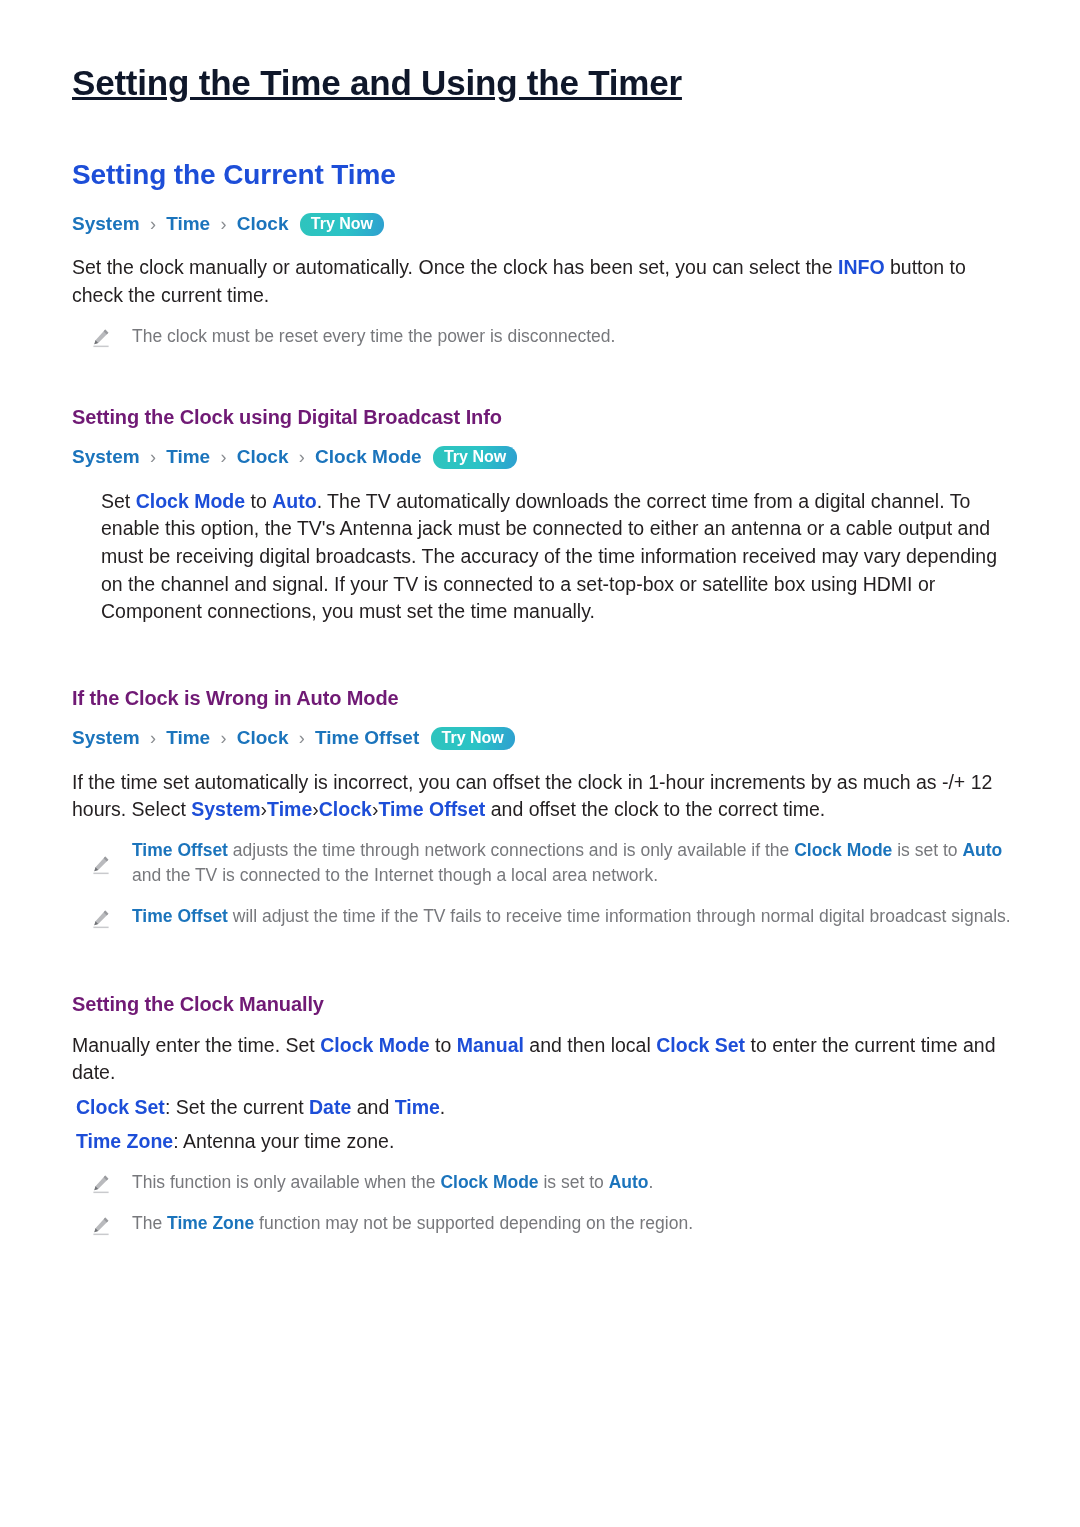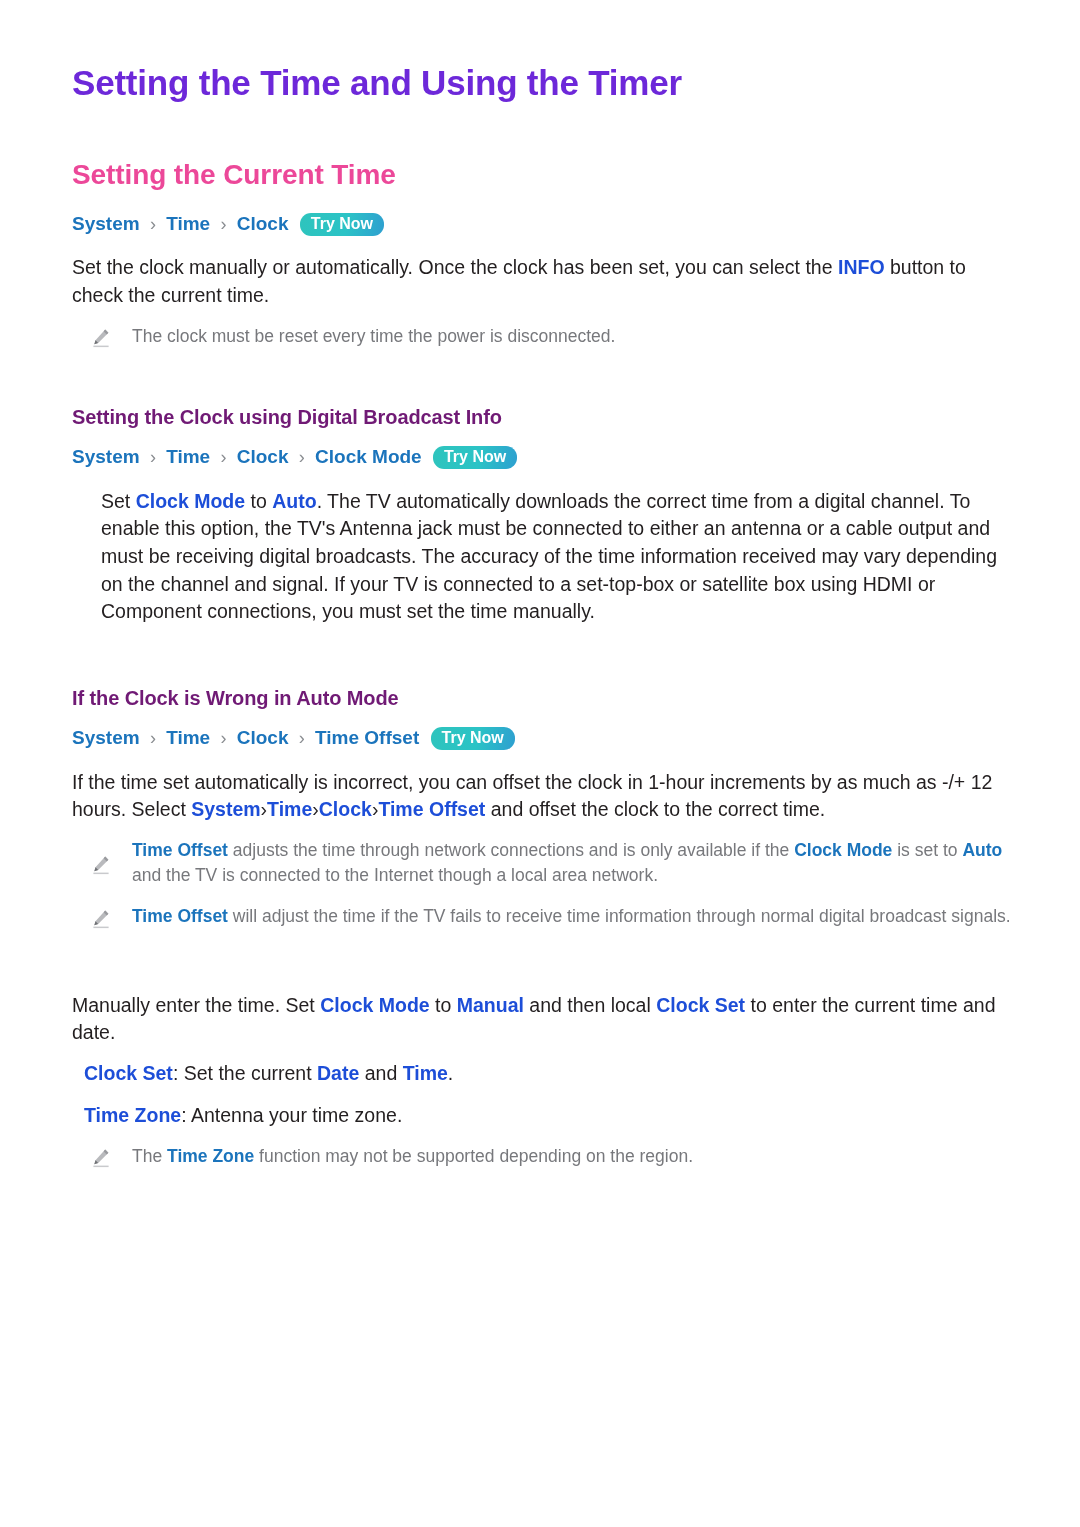--- a/index.html
+++ b/index.html
@@ -20,29 +20,30 @@
     width: 1080px;
     height: 1527px;
     padding: 62px 62px 0 72px;
     position: relative;
   }
 
   
   .h1 {
     font-size: 35px;
     font-weight: bold;
-    color: #6d28d9;
+    color: #0f172a;
     letter-spacing: -0.2px;
     line-height: 1.2;
     margin: 0 0 54px 0;
+    text-decoration: underline;
   }
   .h2 {
     font-size: 28px;
     font-weight: bold;
-    color: #ec4899;
+    color: #1d4ed8;
     letter-spacing: -0.1px;
     line-height: 1.2;
     margin: 0 0 20px 0;
   }
   .h3 {
     font-size: 20px;
     font-weight: bold;
     color: #701a75;
     letter-spacing: -0.1px;
     line-height: 1.2;
@@ -101,21 +102,21 @@
   .kw {
     color: #1d4ed8;
     font-weight: bold;
   }
 
   
   .defline {
     font-size: 19.5px;
     line-height: 1.52;
     color: #231f20;
-    margin: 12px;
+    margin: 4px;
   }
 
   
   .note {
     display: flex;
     align-items: center;
     margin: 14px 0 0 0;
     max-width: 952px;
   }
   .note + .note { margin-top: 16px; }
@@ -232,33 +233,47 @@
           <rect x="3.4" y="18.6" width="15.2" height="1.5" fill="#c9cacd"></rect>
         </svg>
       </span>
       <span class="note-text">
         <span class="kw">Time Offset</span><span> will adjust the time if the TV fails to receive time information through normal digital broadcast signals.</span>
       </span>
     </div>
   </div>
 
   <div class="section sec-clock-manual">
+    <h3 class="h3">Setting the Clock Manually</h3>
 
     <p class="para tight">
       <span>Manually enter the time. Set </span><span class="kw">Clock Mode</span><span> to </span><span class="kw">Manual</span><span> and then local </span><span class="kw">Clock Set</span><span> to enter the current time and date.</span>
     </p>
 
     <p class="defline">
       <span class="kw">Clock Set</span><span>: Set the current </span><span class="kw">Date</span><span> and </span><span class="kw">Time</span><span>.</span>
     </p>
 
     <p class="defline">
       <span class="kw">Time Zone</span><span>: Antenna your time zone.</span>
     </p>
 
+    <div class="note">
+      <span class="note-icon">
+        <svg width="22" height="22" viewBox="0 0 22 22" aria-hidden="true">
+          <path d="M15.2 2.6 L18.4 5.8 L8.2 16.0 L4.3 17.2 L5.5 13.3 Z" fill="#b9babd"></path>
+          <path d="M15.2 2.6 L18.4 5.8 L16.8 7.4 L13.6 4.2 Z" fill="#9a9b9f"></path>
+          <path d="M5.5 13.3 L8.2 16.0 L4.3 17.2 Z" fill="#6f7175"></path>
+          <rect x="3.4" y="18.6" width="15.2" height="1.5" fill="#c9cacd"></rect>
+        </svg>
+      </span>
+      <span class="note-text">
+        <span>This function is only available when the </span><span class="kw">Clock Mode</span><span> is set to </span><span class="kw">Auto</span><span>.</span>
+      </span>
+    </div>
 
     <div class="note">
       <span class="note-icon">
         <svg width="22" height="22" viewBox="0 0 22 22" aria-hidden="true">
           <path d="M15.2 2.6 L18.4 5.8 L8.2 16.0 L4.3 17.2 L5.5 13.3 Z" fill="#b9babd"></path>
           <path d="M15.2 2.6 L18.4 5.8 L16.8 7.4 L13.6 4.2 Z" fill="#9a9b9f"></path>
           <path d="M5.5 13.3 L8.2 16.0 L4.3 17.2 Z" fill="#6f7175"></path>
           <rect x="3.4" y="18.6" width="15.2" height="1.5" fill="#c9cacd"></rect>
         </svg>
       </span>

